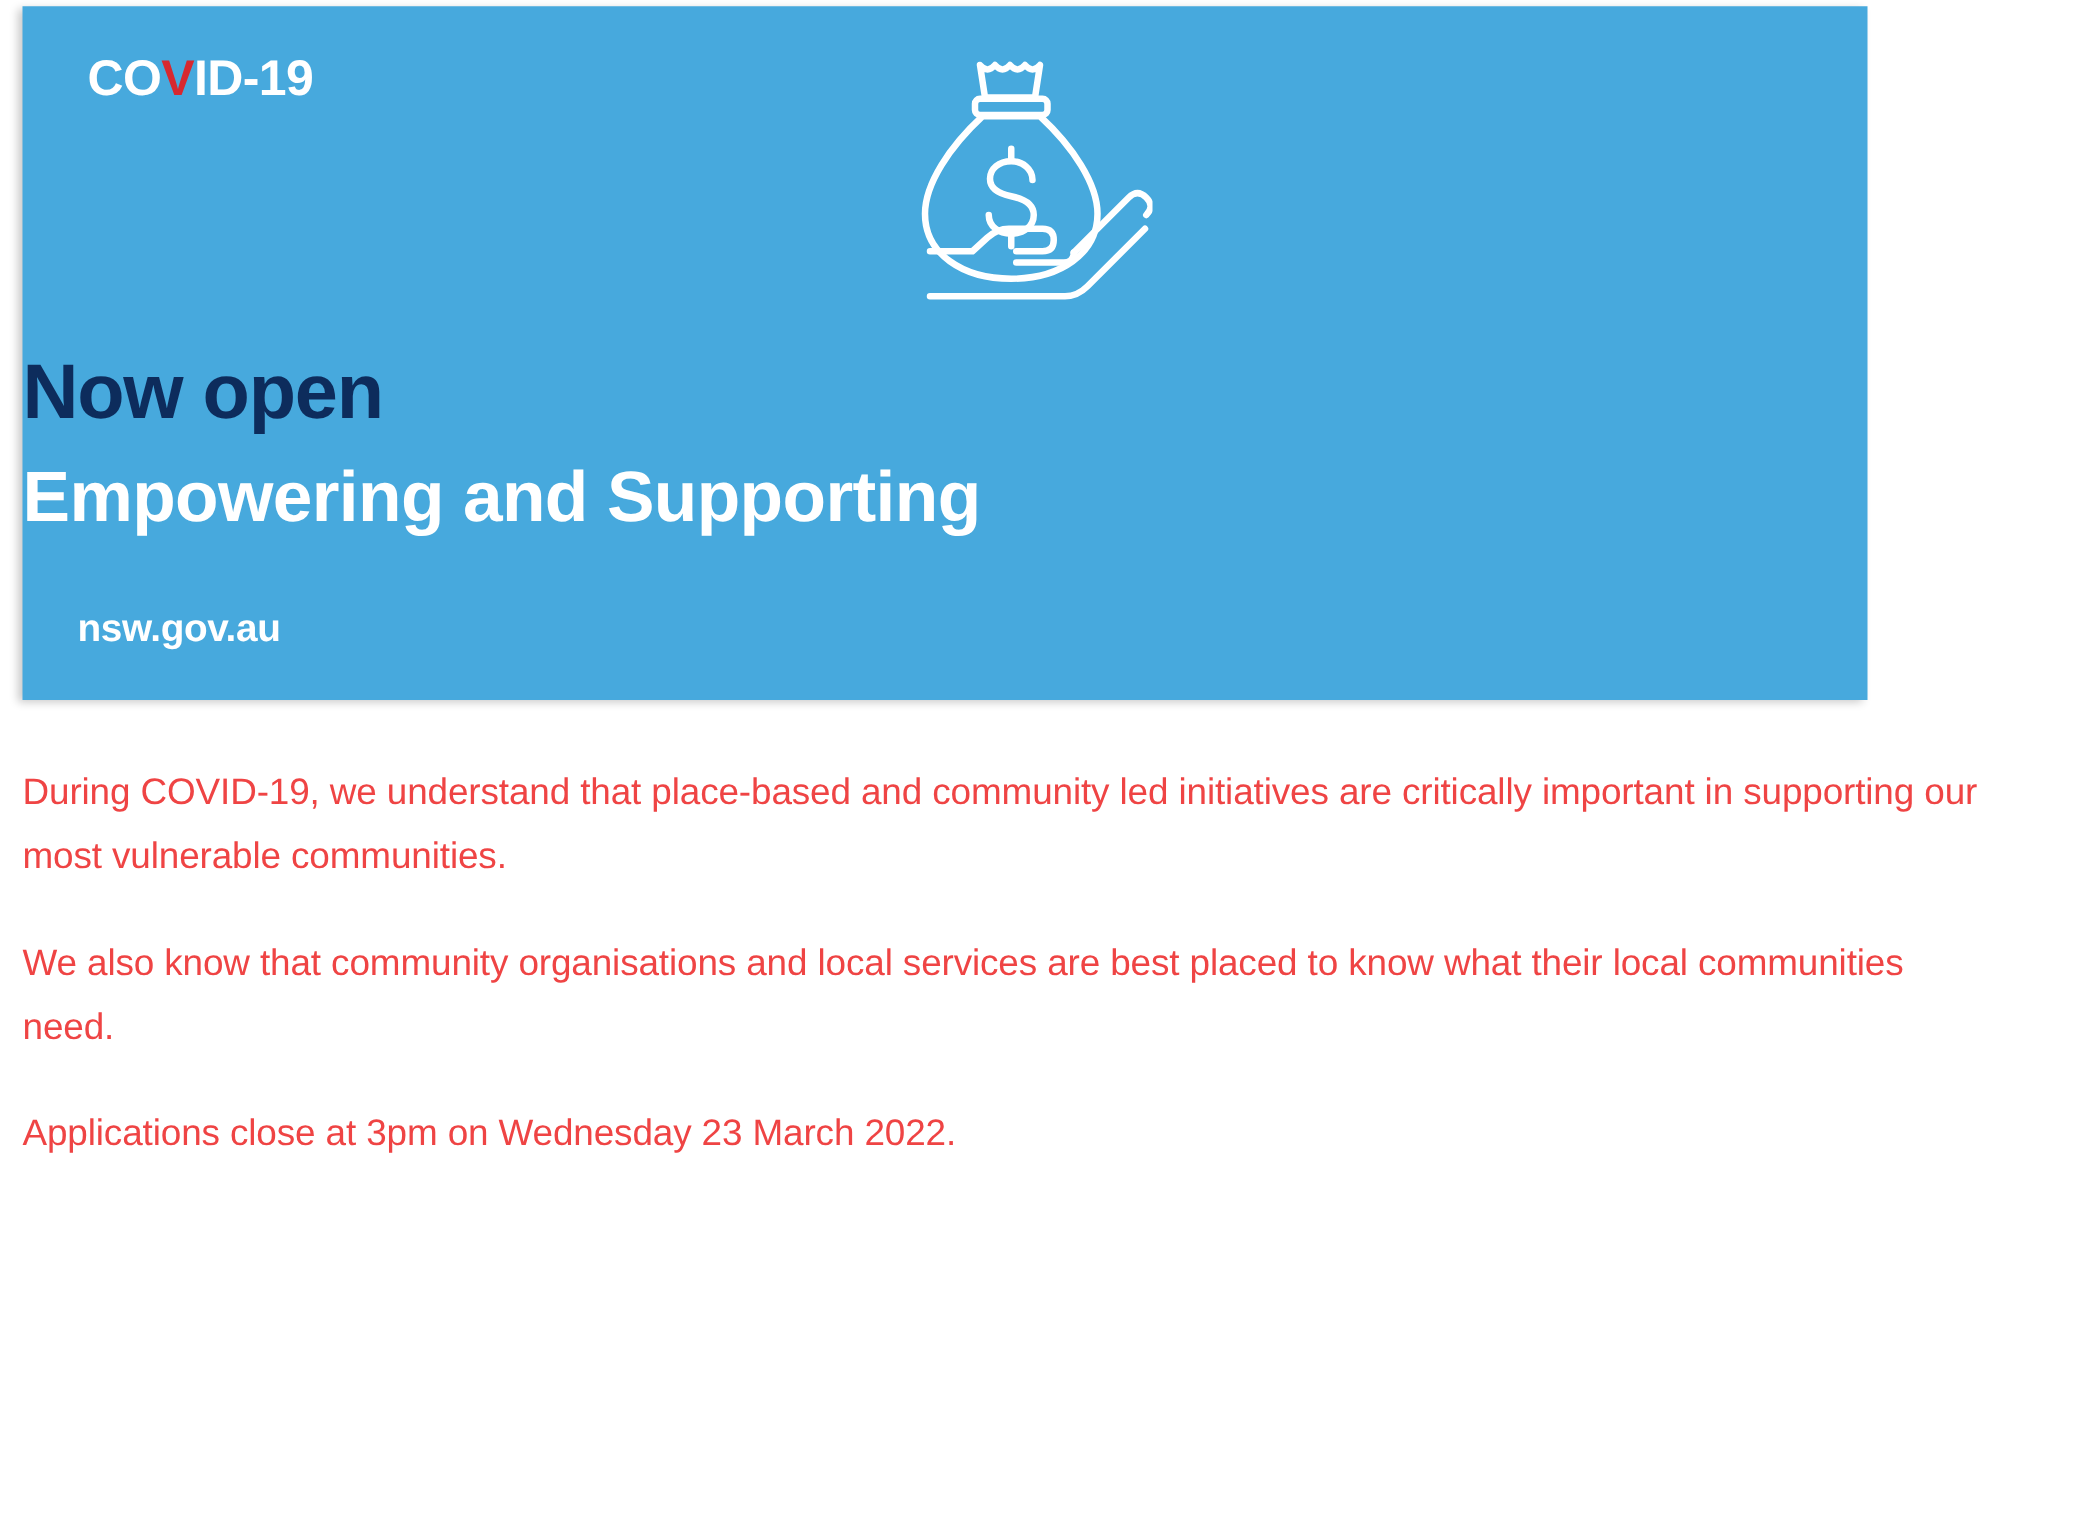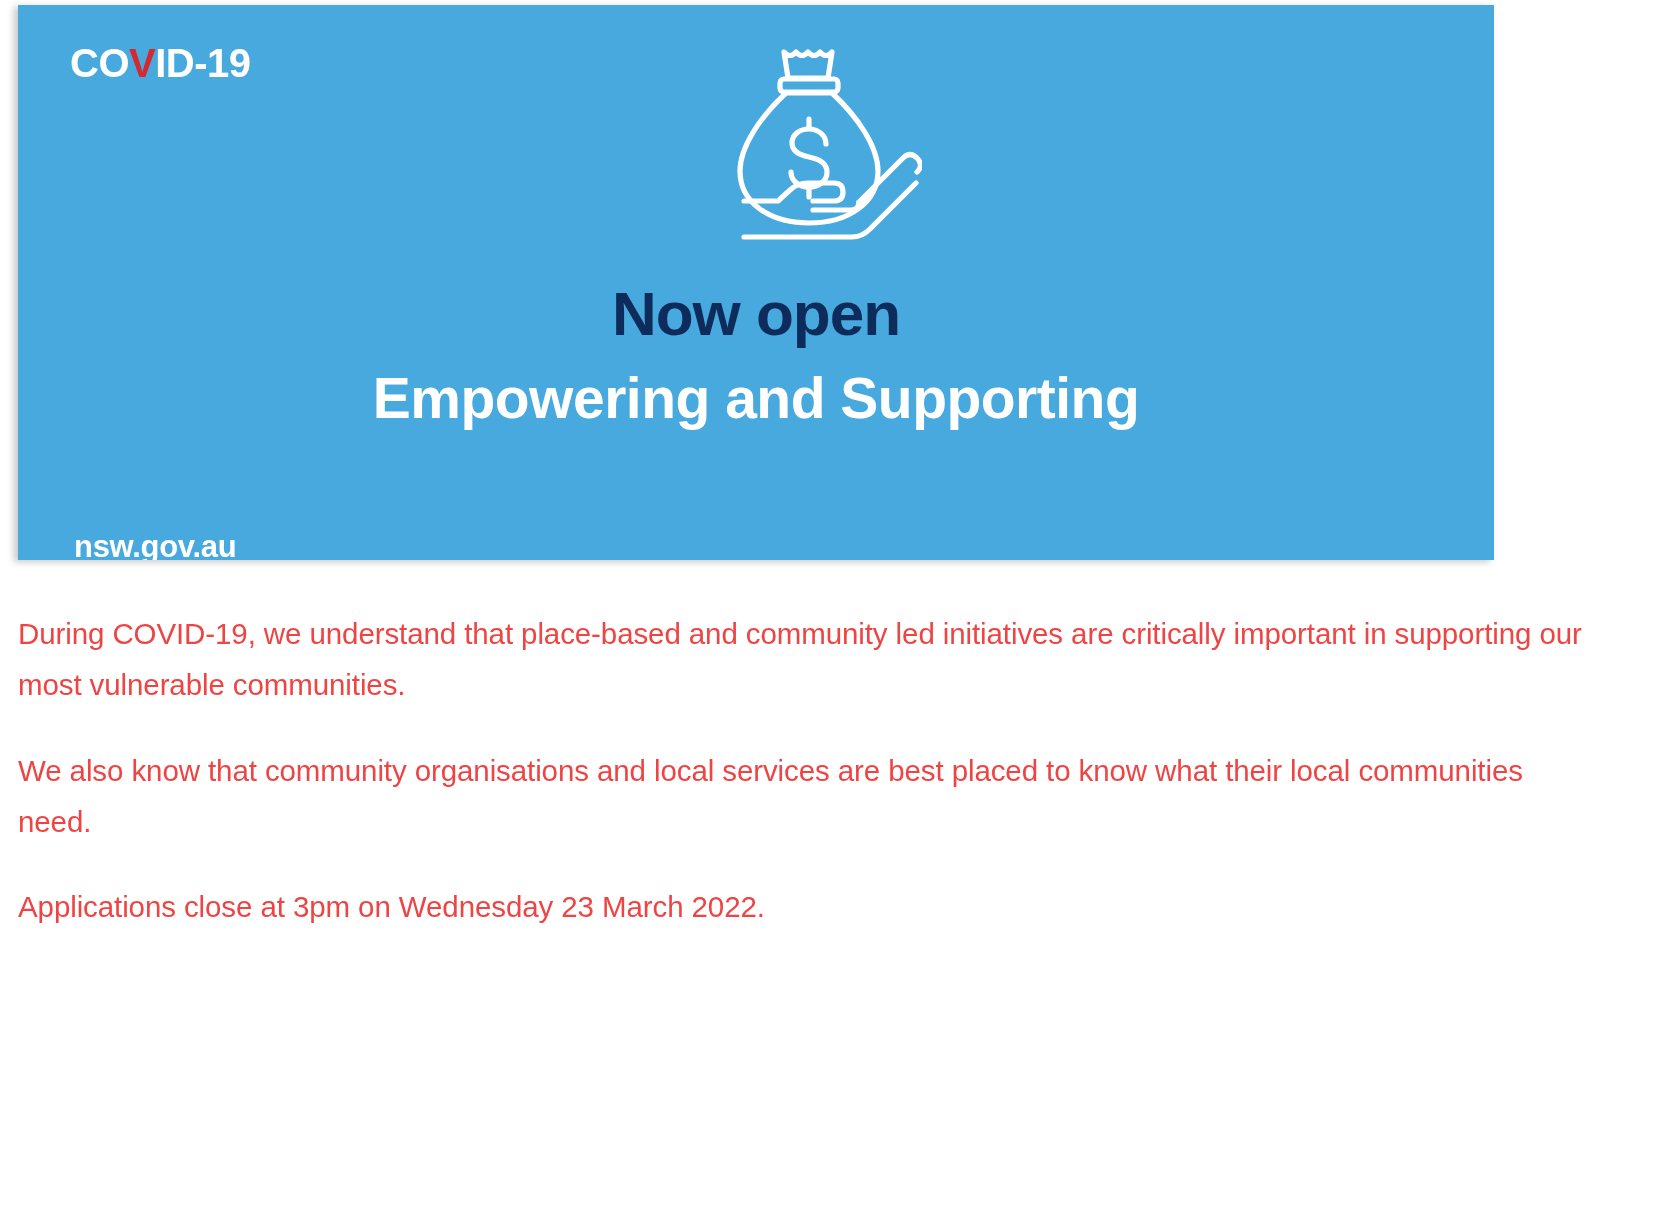--- a/index.html
+++ b/index.html
@@ -55,57 +55,54 @@
     top: 38px;
     width: 200px;
     height: 215px;
   }
 
   .headline {
     position: absolute;
     left: 0;
     top: 276px;
     width: 100%;
-    text-align: center;
     font-family: "Liberation Sans", sans-serif;
     font-size: 62px;
     font-weight: bold;
     letter-spacing: -1px;
     color: #0d2c5c;
     line-height: 1.05;
   }
 
   .subhead {
     position: absolute;
     left: 0;
     top: 358px;
     width: 100%;
-    text-align: center;
     font-family: "Liberation Sans", sans-serif;
     font-size: 57px;
     font-weight: bold;
     letter-spacing: -0.5px;
     color: #ffffff;
     line-height: 1.26;
   }
   .subhead .line {
     display: block;
   }
 
   .site-url {
     position: absolute;
-    left: 56px;
+    left: 44px;
     top: 482px;
     font-family: "Liberation Sans", sans-serif;
     font-size: 31px;
     font-weight: bold;
     letter-spacing: -0.3px;
     color: #ffffff;
     line-height: 1;
-    margin-top: 44px;
   }
 
   .nsw-logo {
     position: absolute;
     left: 1488px;
     top: 404px;
     width: 120px;
     height: 122px;
   }
 

